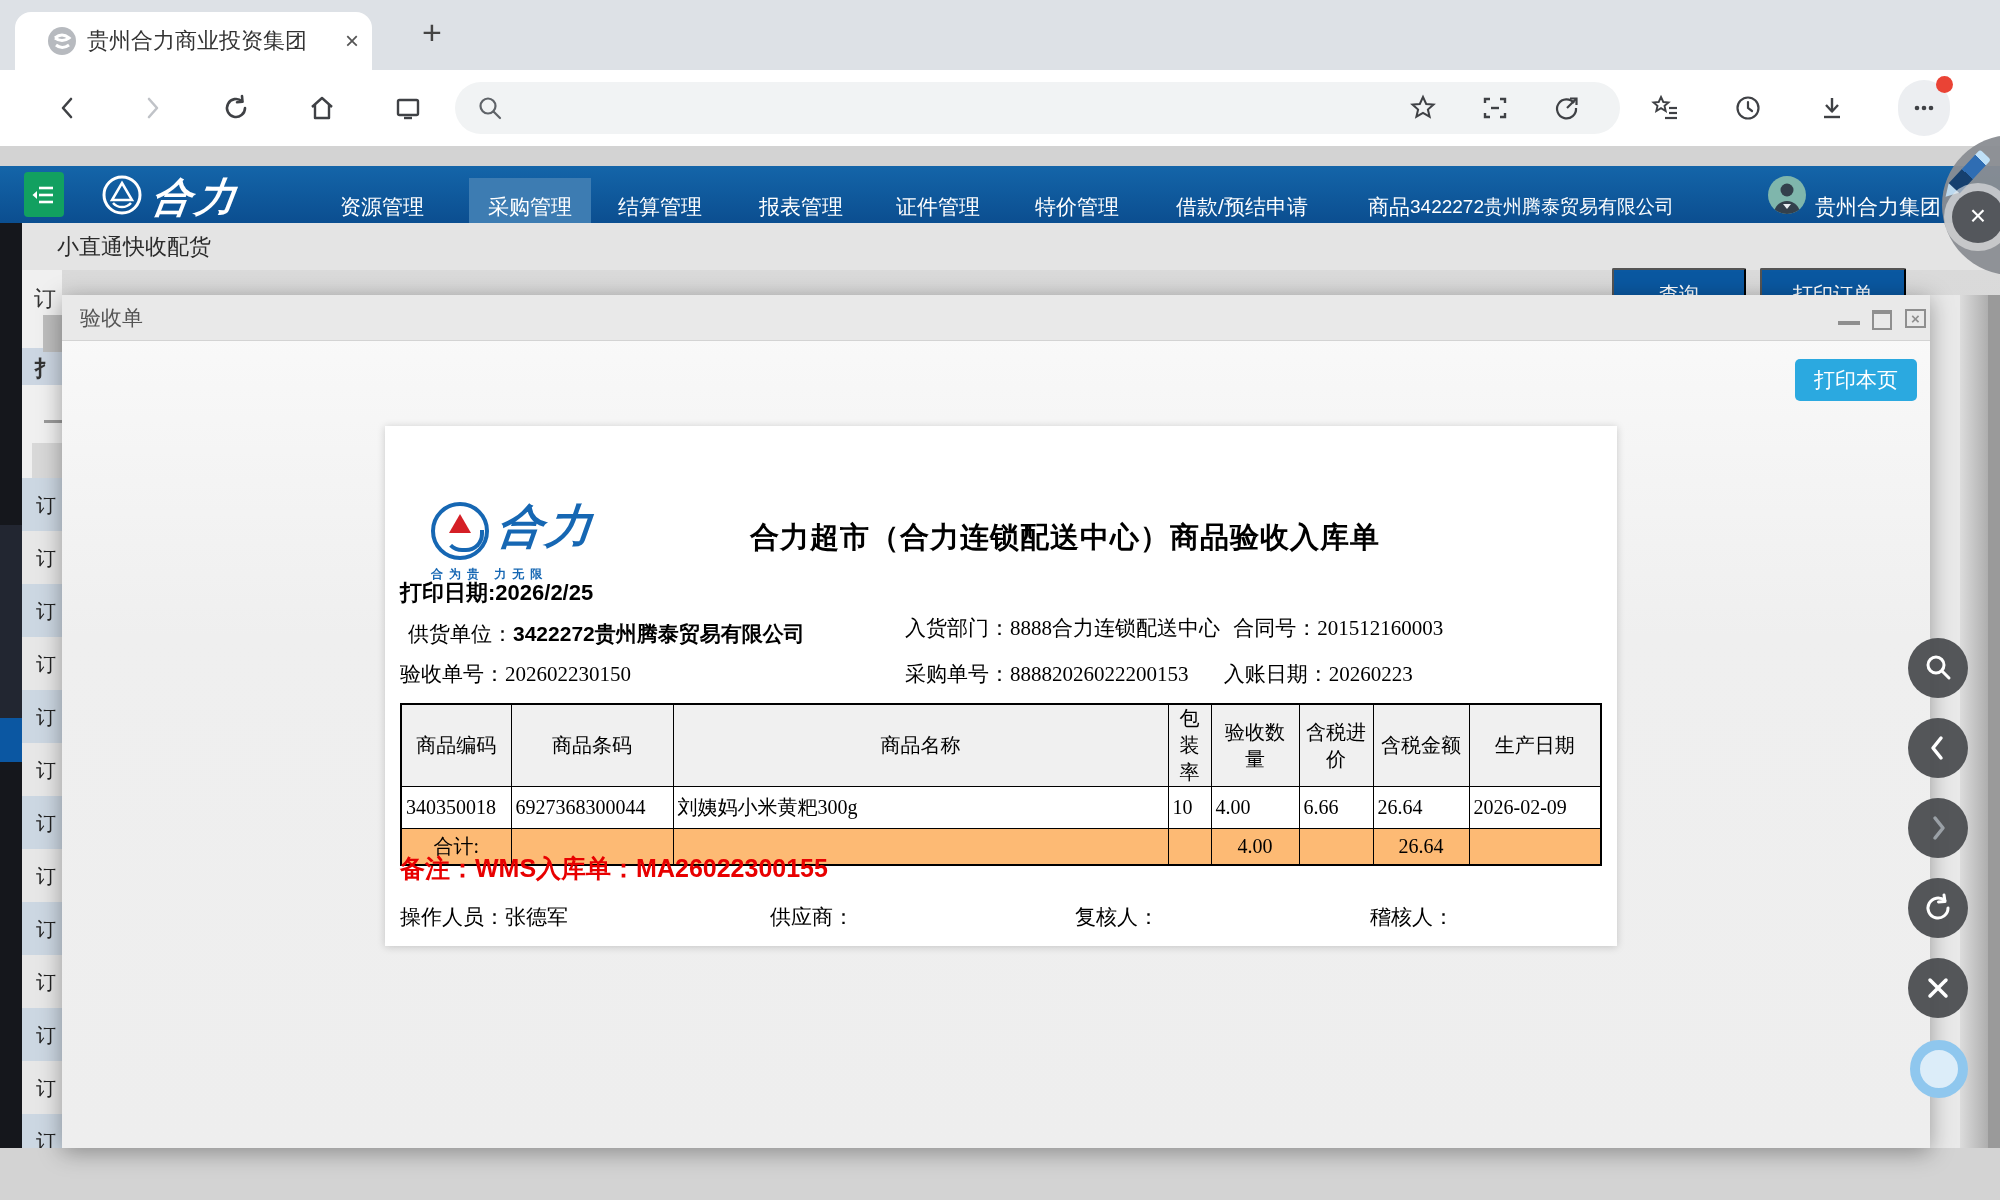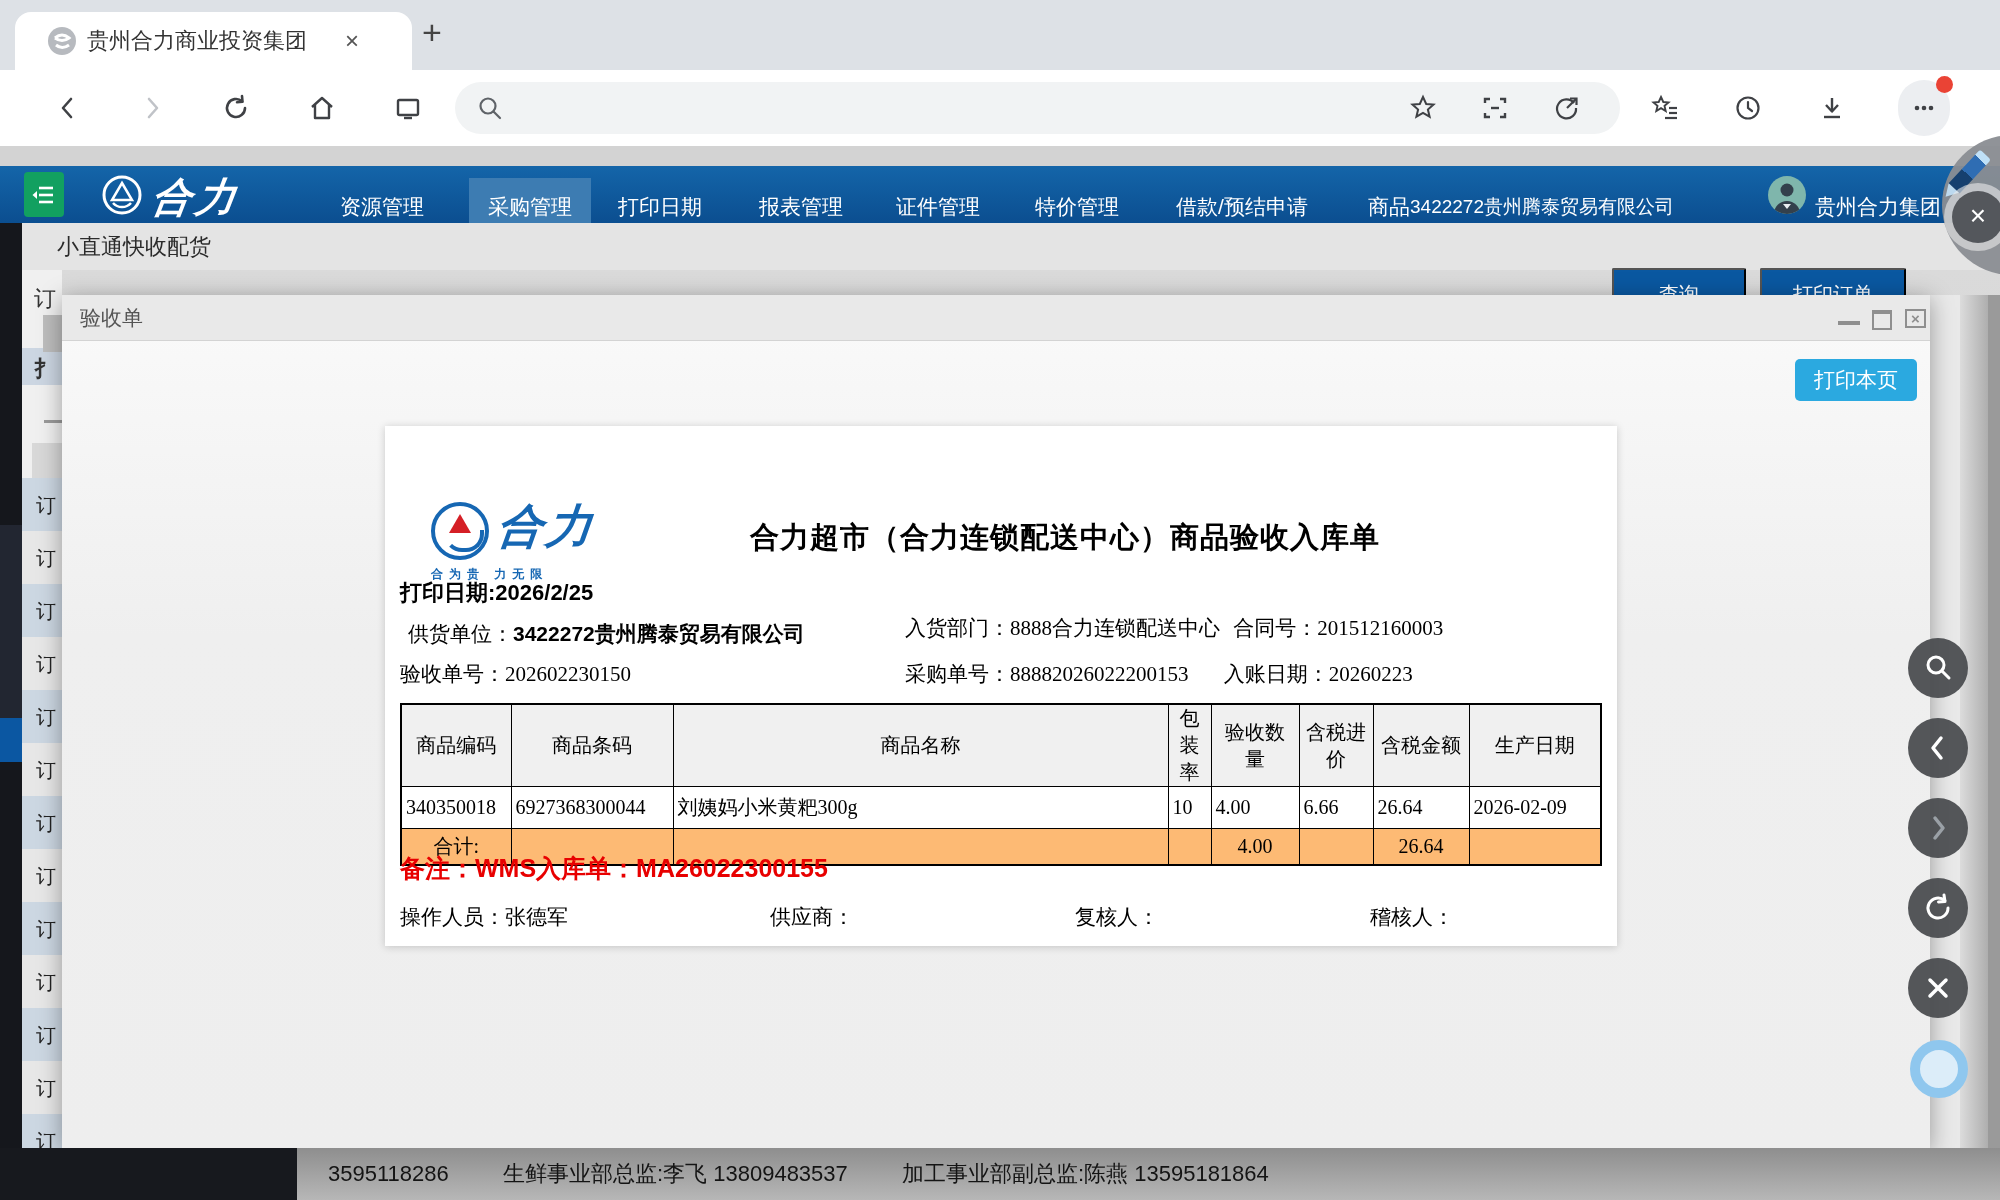--- a/index.html
+++ b/index.html
@@ -3,21 +3,21 @@
 <meta charset="utf-8">
 <style>
   html,body{margin:0;padding:0;background:#9a9a9a;}
   .stage{position:relative;width:2000px;height:1200px;overflow:hidden;
          font-family:"Liberation Sans",sans-serif;background:#d3d3d3;}
   .abs{position:absolute;}
   svg{display:block;}
 
   
   .tabstrip{position:absolute;left:0;top:0;width:2000px;height:70px;background:#dde1e6;}
-  .tab{position:absolute;left:15px;top:12px;width:397px;height:58px;background:#fff;
+  .tab{position:absolute;left:15px;top:12px;width:357px;height:58px;background:#fff;
        border-radius:16px 16px 0 0;}
   .tab-title{position:absolute;left:72px;top:0;line-height:58px;font-size:22px;color:#333;
              white-space:nowrap;}
   .tab-close{position:absolute;left:322px;top:14px;width:30px;height:30px;line-height:30px;
              text-align:center;font-size:24px;color:#555;cursor:pointer;}
   .newtab{position:absolute;left:412px;top:13px;width:40px;height:40px;line-height:38px;
           text-align:center;font-size:34px;color:#444;font-weight:300;}
   .toolbar{position:absolute;left:0;top:70px;width:2000px;height:76px;background:#fff;}
   .tbtn{position:absolute;top:24px;width:28px;height:28px;}
   .urlbar{position:absolute;left:455px;top:12px;width:1165px;height:52px;border-radius:26px;
@@ -228,21 +228,21 @@
     </div>
     <svg class="abs" style="left:100px;top:7px" width="44" height="44" viewBox="0 0 44 44">
       <circle cx="22" cy="22" r="18" fill="none" stroke="#fff" stroke-width="3"></circle>
       <path d="M22 10 L32 27 H12 Z" fill="none" stroke="#fff" stroke-width="2.5"></path>
       <path d="M13 30 a12 12 0 0 0 18 0" fill="none" stroke="#fff" stroke-width="2.5"></path>
     </svg>
     <span class="heli-script">合力</span>
 
     <span class="nav-item" style="left:339px;width:86px">资源管理</span>
     <span class="nav-item nav-active" style="left:469px;width:122px">采购管理</span>
-    <span class="nav-item" style="left:617px;width:86px">打印日期</span>
+    <span class="nav-item" style="left:617px;width:86px">结算管理</span>
     <span class="nav-item" style="left:758px;width:86px">报表管理</span>
     <span class="nav-item" style="left:895px;width:86px">证件管理</span>
     <span class="nav-item" style="left:1034px;width:86px">特价管理</span>
     <span class="nav-item" style="left:1176px;width:132px">借款/预结申请</span>
     <span class="nav-item" style="left:1367px;width:44px">商品</span>
     <span class="nav-item" style="left:1410px;font-size:19px">3422272贵州腾泰贸易有限公司</span>
 
     <div class="avatar">
       <svg width="38" height="38" viewBox="0 0 38 38">
         <circle cx="19" cy="14" r="6.5" fill="#33404c"></circle>
@@ -413,20 +413,14 @@
   </div>
   <div class="ball"></div>
 
   <div class="pen-circle"></div>
   <div class="pen">
     <div class="pen-bar"></div>
       <div class="pen-tip"></div>
   </div>
   <div class="x-widget">×</div>
 
-  <div class="footer">
-    <div class="footer-black"></div>
-    <span class="f-txt" style="left:328px">3595118286</span>
-    <span class="f-txt" style="left:503px">生鲜事业部总监:李飞 13809483537</span>
-    <span class="f-txt" style="left:902px">加工事业部副总监:陈燕 13595181864</span>
-  </div>
 
 </div>
 
 </body></html>

